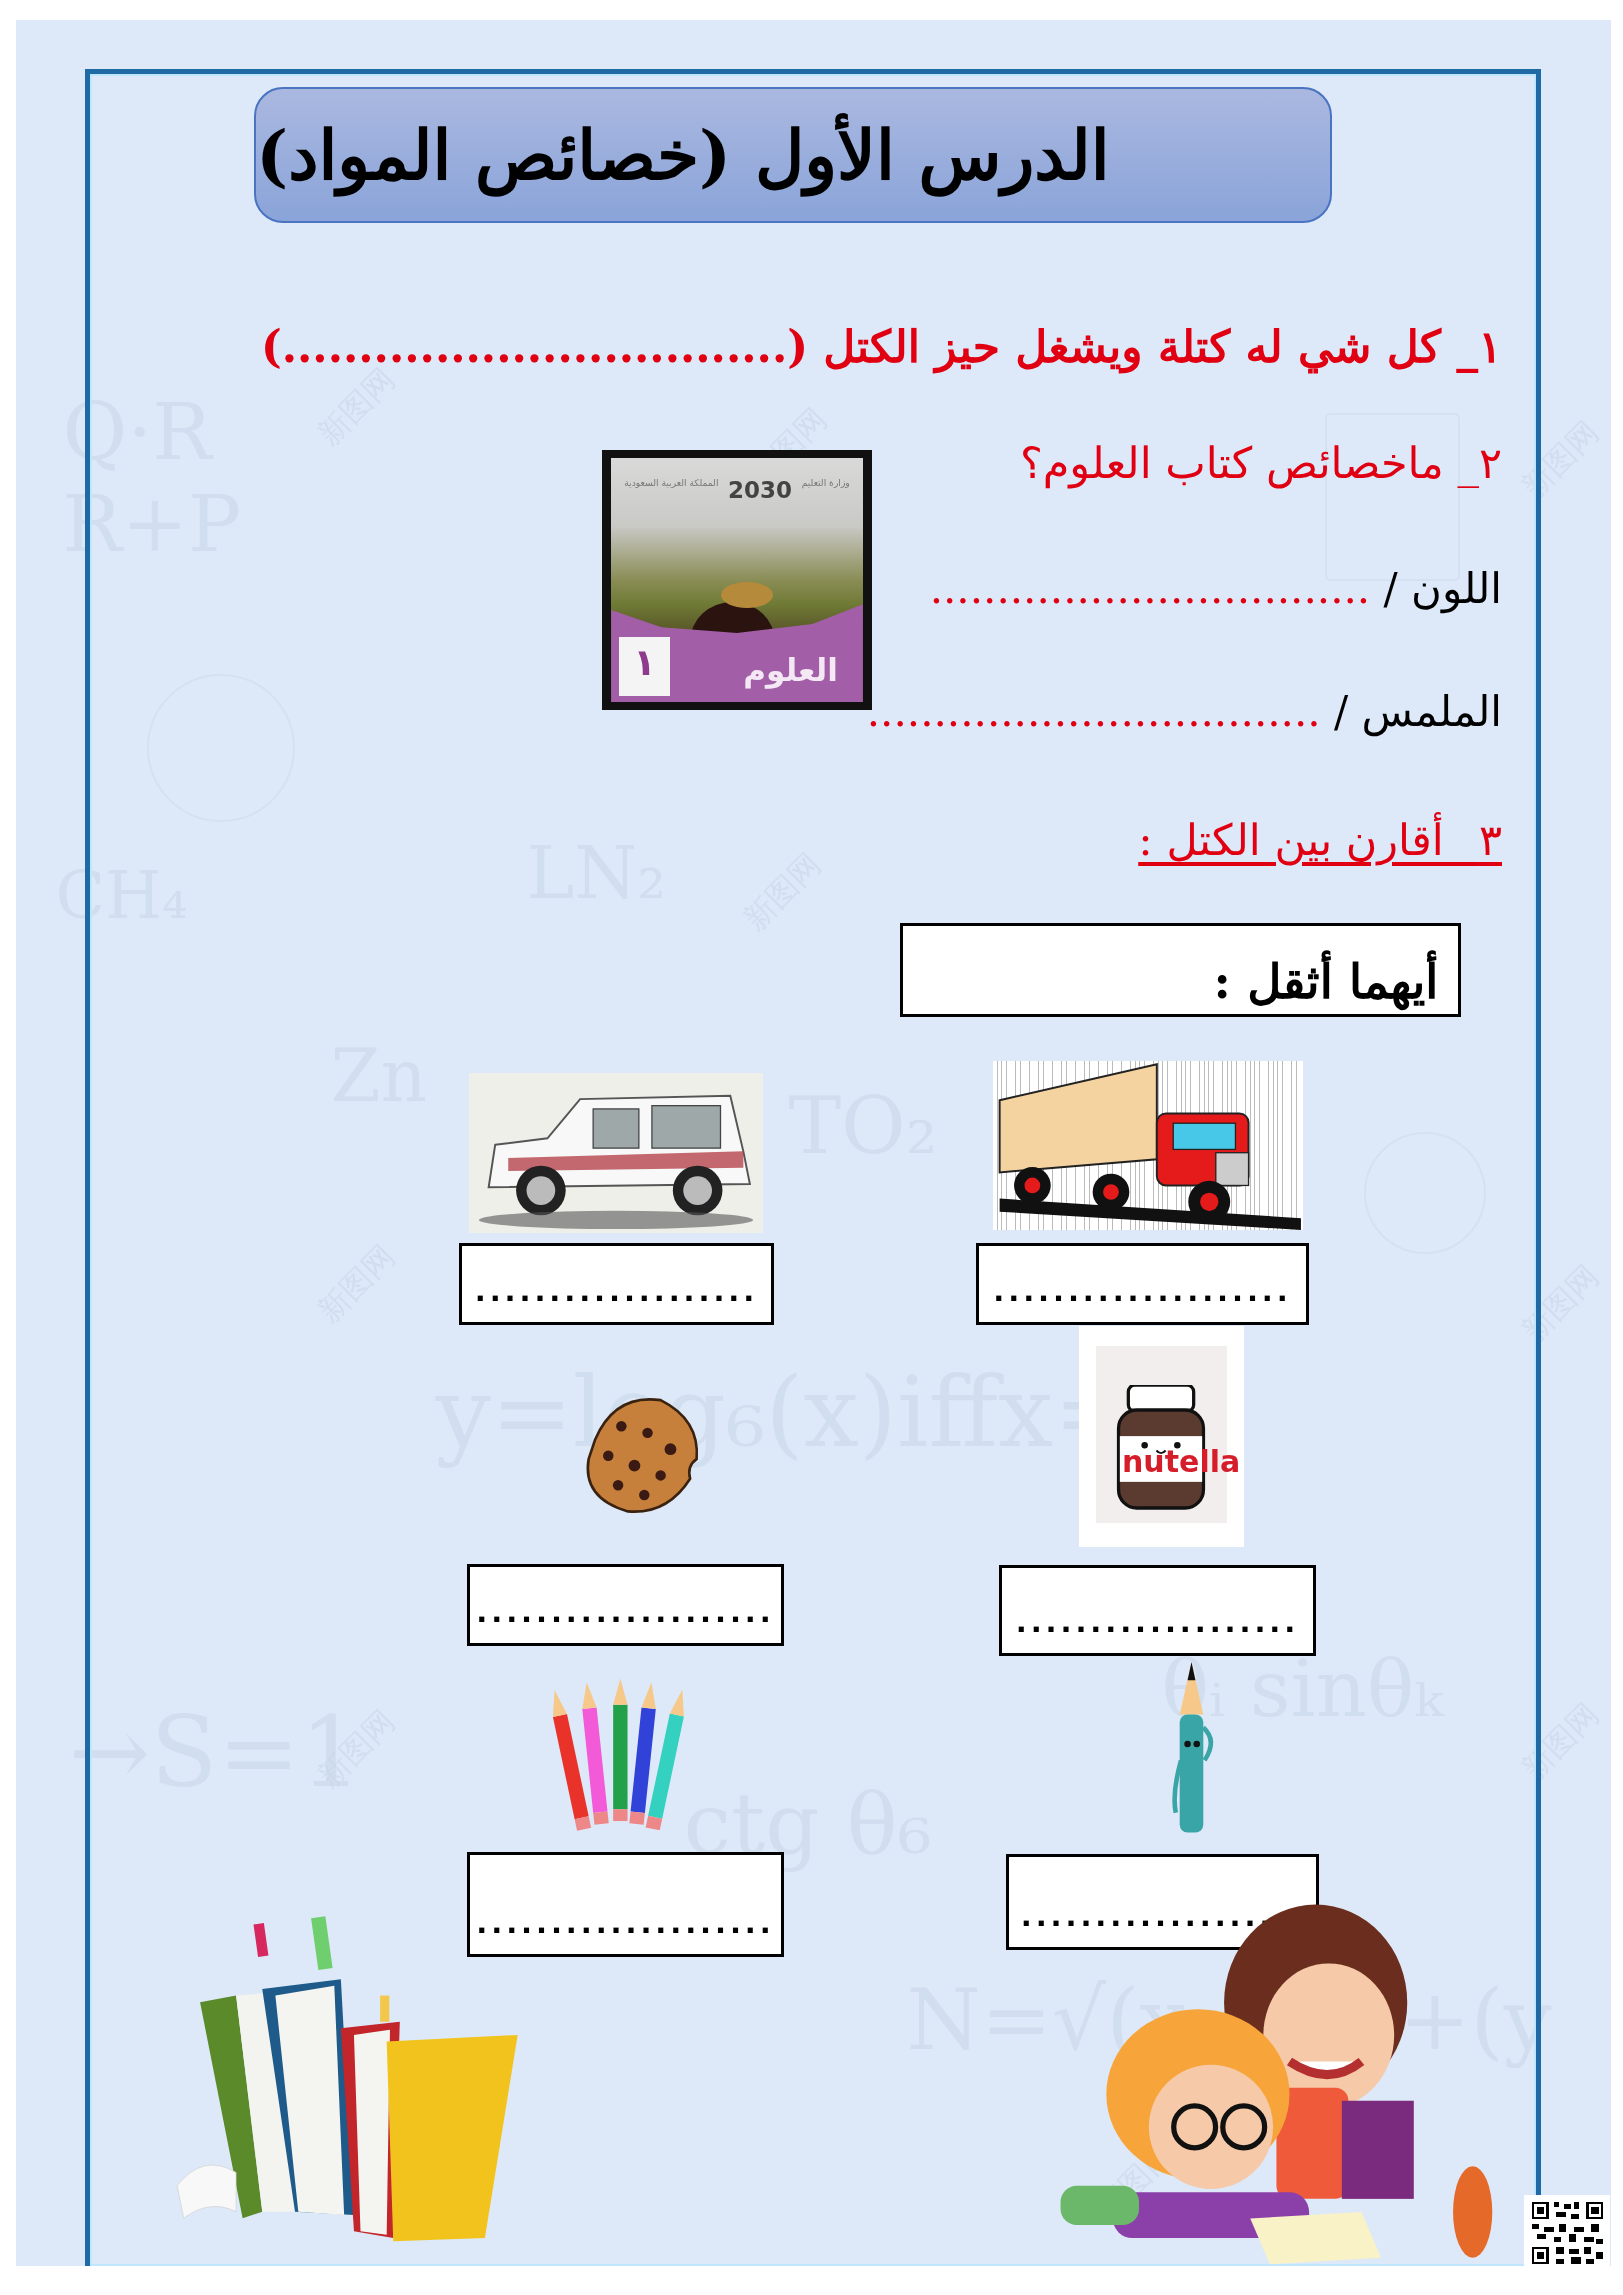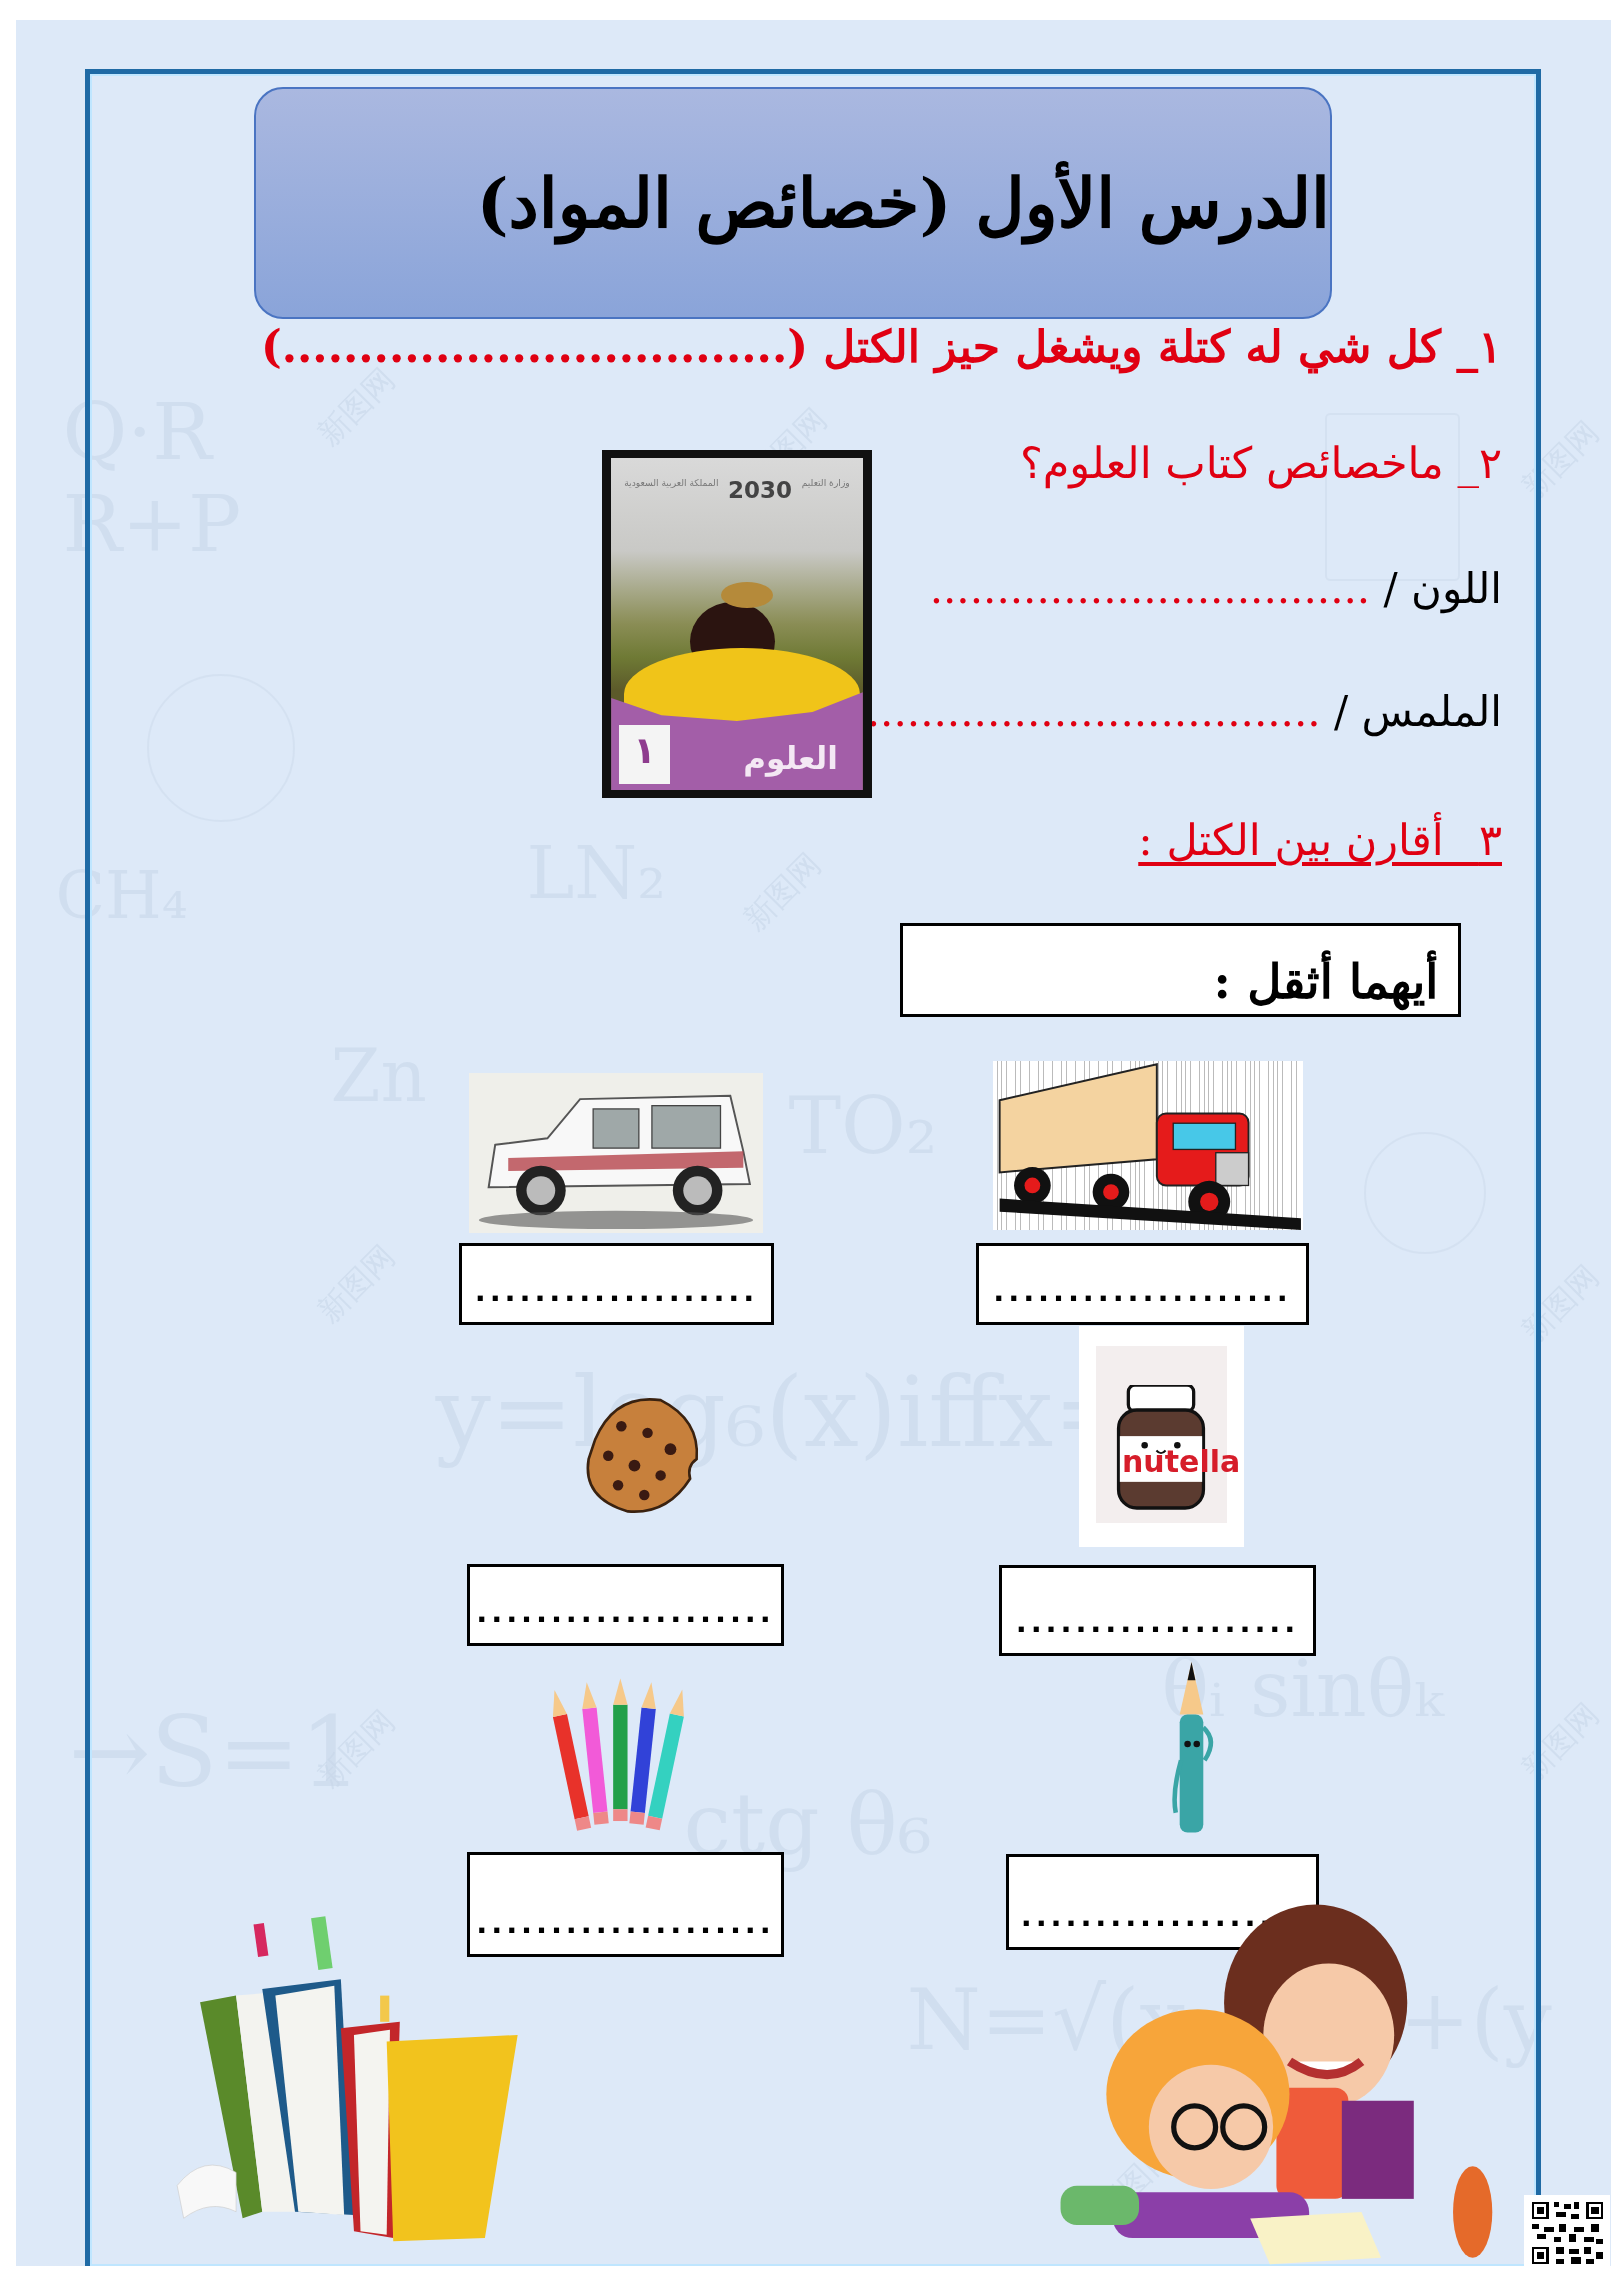--- a/index.html
+++ b/index.html
@@ -5,30 +5,30 @@
   html, body { margin:0; padding:0; }
   body { width:1623px; height:2295px; background:#ffffff; position:relative; overflow:hidden;
          font-family:"DejaVu Sans", sans-serif; }
   .panel { position:absolute; left:16.4px; top:20px; width:1595px; height:2246px;
            background:#dde9f8; overflow:hidden; }
   .wm { position:absolute; color:#c7d6e8; font-family:"DejaVu Serif", serif; opacity:.55; white-space:nowrap; }
   .wm-line { position:absolute; border:2.6px solid #cfdcec; opacity:.6; }
   .frame { position:absolute; left:85px; top:69px; width:1456px; height:2197px;
            border-left:5.2px solid #1f6aa5; border-right:5.2px solid #1f6aa5; border-top:5.2px solid #1f6aa5;
            box-sizing:border-box; box-shadow: inset 0 0 0 2px #bfe6ff; }
-  .title-box { position:absolute; left:254px; top:87px; width:1078px; height:232px;
+  .title-box { position:absolute; left:254px; top:87px; width:1078px; height:136px;
                border-radius:29px; border:2.6px solid #4a74c2;
                background:linear-gradient(#aab8e0,#8aa4d9);
-               display:flex; align-items:center; justify-content:flex-end; box-sizing:border-box; }
+               display:flex; align-items:center; justify-content:flex-start; box-sizing:border-box; }
   .title-text { font-family:"DejaVu Serif", serif; font-size:68px; font-weight:bold; color:#000; direction:rtl; }
   .q { position:absolute; direction:rtl; white-space:nowrap; font-family:"DejaVu Serif", serif; }
   .red { color:#e00012; }
   .blk { color:#000; }
   .dots { color:#e00012; letter-spacing:1.3px; }
-  .book-cover { position:absolute; left:602px; top:450px; width:270px; height:348px;
+  .book-cover { position:absolute; left:602px; top:450px; width:270px; height:260px;
                 background:#111; box-sizing:border-box; padding:7.9px 9.2px; }
   .cover-inner { position:relative; width:100%; height:100%; overflow:hidden;
                  background:linear-gradient(#d9d9d9 0%, #c9c9c6 28%, #8a8d55 50%, #6f7a35 60%, #5c5a2a 70%); }
   .cover-top { position:absolute; top:19.6px; left:0; right:0; display:flex; justify-content:space-between; padding:0 13px; font-size:9.2px; color:#777; }
   .cover-2030 { font-size:23px; font-weight:bold; color:#444; }
   .flower-center { position:absolute; left:79px; top:144px; width:85px; height:79px; border-radius:50%; background:#2b1410; }
   .bee { position:absolute; left:110px; top:124px; width:52px; height:26px; border-radius:50%; background:#b58a3a; }
   .petals { position:absolute; left:13px; top:190px; width:236px; height:92px; border-radius:50% 50% 0 0; background:#f0c419; }
   .cover-band { position:absolute; left:0; right:0; bottom:0; height:115px; background:#a35ea8;
                 clip-path: polygon(0 20%, 20% 35%, 50% 40%, 80% 32%, 100% 15%, 100% 100%, 0 100%); }

